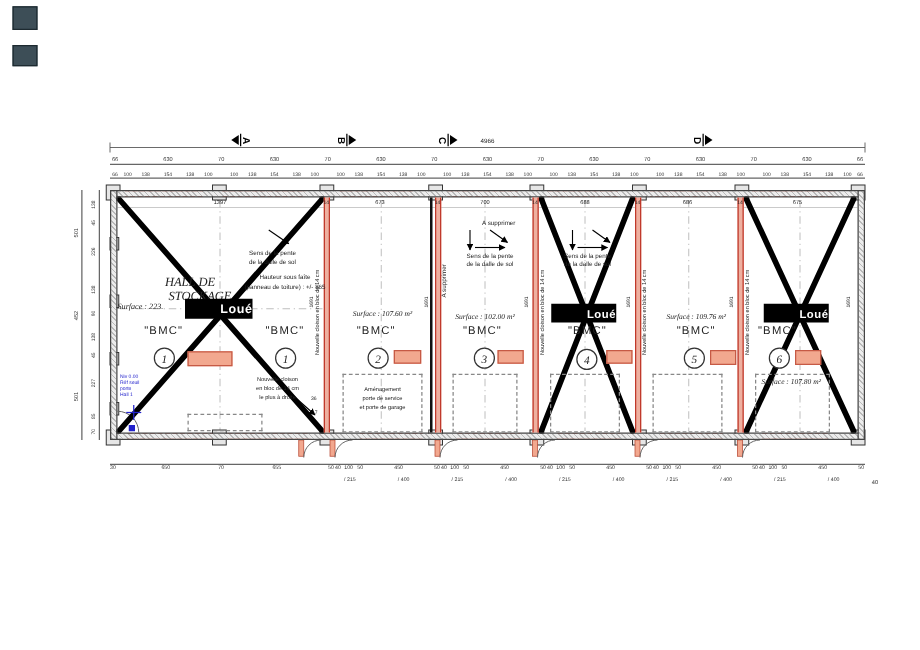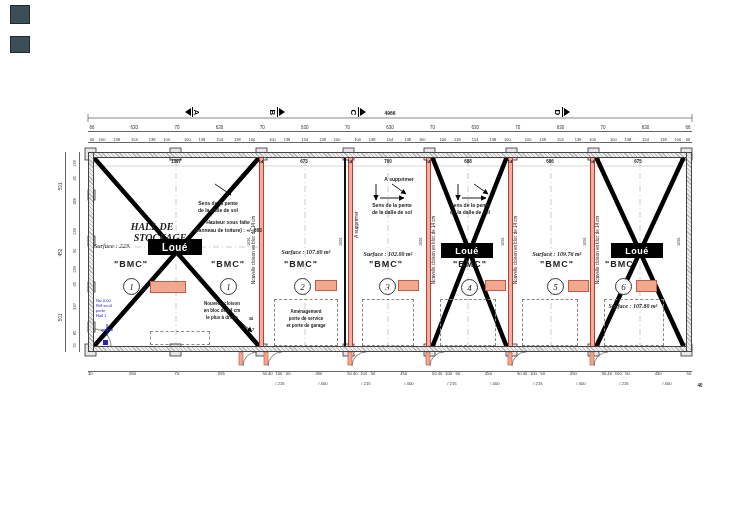--- a/index.html
+++ b/index.html
@@ -1,25 +1,25 @@
 <!DOCTYPE html>
 <html><head>
 <meta charset="utf-8">
 <style>
   html,body{margin:0;padding:0;background:#fff;}
   #canvas{position:relative;width:736px;height:520px;background:#ffffff;overflow:hidden;
           font-family:"Liberation Sans",sans-serif;color:#222;}
-  .lbl{position:absolute;transform:translateX(-50%);white-space:nowrap;color:#222;font-weight:bold;}
+  .lbl{position:absolute;transform:translateX(-50%);white-space:nowrap;color:#222;}
   .left-lbl{position:absolute;white-space:nowrap;color:#222;}
   .it{font-style:italic;font-family:"Liberation Serif",serif;}
   .wall{position:absolute;box-sizing:border-box;border:1px solid #444;
         background:repeating-linear-gradient(45deg,#b9b9b9 0 1px,#ececec 1px 3px);}
   .partition{position:absolute;width:5px;background:#eeb0a0;border-left:1px solid #c0392b;border-right:1px solid #c0392b;box-sizing:border-box;}
   .blackline{position:absolute;width:2px;background:#111;}
-  .tenant{position:absolute;background:#000;color:#fff;display:flex;align-items:center;justify-content:center;
+  .tenant{position:absolute;background:#000;color:#fff;display:flex;align-items:center;justify-content:flex-end;
           font-weight:bold;letter-spacing:.5px;}
   .circle{position:absolute;width:15px;height:15px;border:1px solid #333;border-radius:50%;background:#fff;
           display:flex;align-items:center;justify-content:center;font-size:9px;font-style:italic;
           font-family:"Liberation Serif",serif;}
   .srect{position:absolute;background:#f2a88f;border:1px solid #c65a45;box-sizing:border-box;}
   .dash{position:absolute;border:1px dashed #888;box-sizing:border-box;}
   .vlab{position:absolute;writing-mode:vertical-rl;transform:rotate(180deg);font-size:4.5px;color:#222;
         white-space:nowrap;text-align:center;}
   .dimrow{position:absolute;display:flex;font-size:4.5px;color:#333;align-items:flex-end;}
   .dimrow span{flex-basis:0;text-align:center;white-space:nowrap;overflow:visible;line-height:1.1;}

